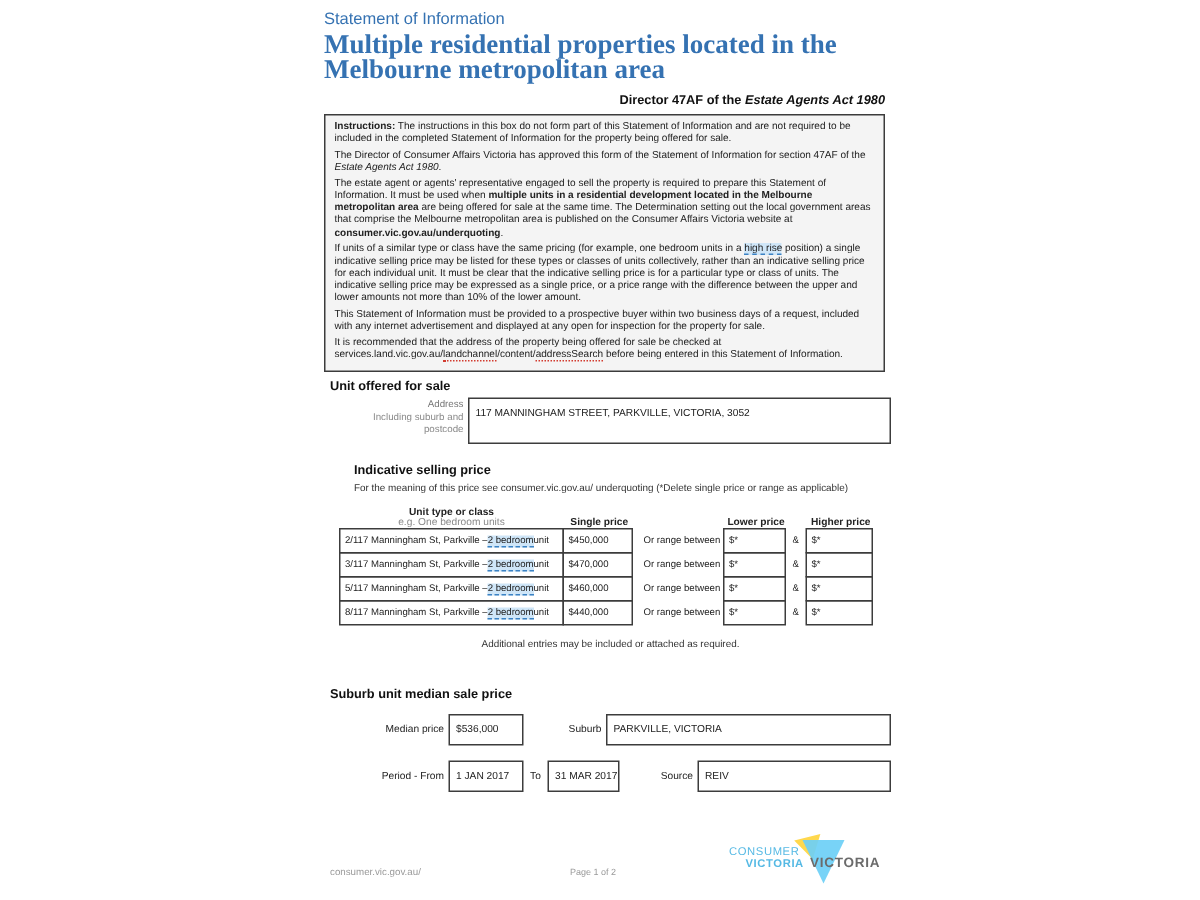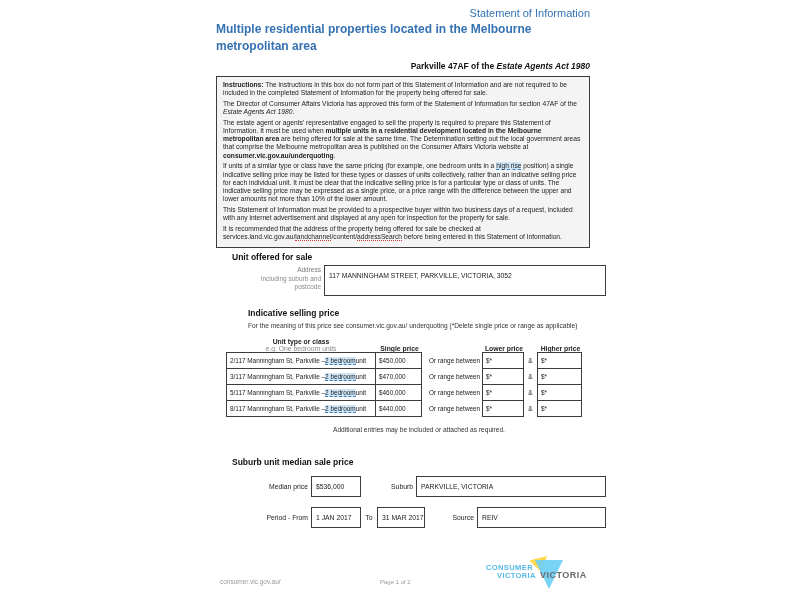--- a/index.html
+++ b/index.html
@@ -3,36 +3,36 @@
 <meta charset="utf-8">
 <style>
   * { margin:0; padding:0; box-sizing:border-box; }
   html,body { background:#ffffff; }
   .canvas {
     position:relative; width:800px; height:600px; background:#ffffff;
     font-family:"Liberation Sans", sans-serif; color:#222; overflow:hidden;
   }
   .content { position:absolute; left:216px; top:0; width:374px; }
 
-  .eyebrow { margin-top:7px; font-size:11px; color:#3572b2;text-align:right; }
-  .doc-title { margin-top:2px; font-size:12px; font-weight:bold; line-height:17px; color:#3572b2; width:374px; }
+  .eyebrow { margin-top:7px; font-size:11px; color:#3572b2; }
+  .doc-title { margin-top:2px; font-size:18px; font-weight:bold; line-height:17px; color:#3572b2; width:374px;font-family:Liberation Serif, serif; }
   .section-ref { margin-top:6px; text-align:right; font-size:8.5px; font-weight:bold; color:#111; }
   .section-ref .act { font-style:italic; }
 
   .instructions-box {
     margin-top:5px; border:1px solid #3c3c3c; background:#f4f4f4;
     padding:4px 6px 3px 6px; font-size:6.7px; line-height:8.2px; color:#222;
   }
   .instructions-box p { margin:0 0 2.5px 0; }
   .seg-bold { font-weight:bold; }
   .seg-italic { font-style:italic; }
   .seg-mark-blue { background:#cfe6f8; border-bottom:1px dashed #3b82c4; }
   .seg-mark-red { border-bottom:1px dotted #d23b2f; }
 
-  .abs { position:absolute; left:16px; width:374px; }
+  .abs { position:absolute; left:4px; width:374px; }
   .sec-heading { font-size:8.5px; font-weight:bold; color:#111; }
 
   
   .addr-row { display:flex; margin-top:3px; }
   .addr-label { width:92px; text-align:right; padding-right:3px; font-size:6.5px; line-height:8.5px; color:#8a8a8a; padding-top:1px; }
   .addr-label .l1 { color:#777; }
   .addr-box { flex:1; border:1px solid #3c3c3c; height:31px; font-size:6.8px; padding:6px 4px 0 4px; color:#222; }
 
   .note { margin-top:4px; font-size:6.6px; color:#333; }
 
@@ -73,34 +73,34 @@
 
   
   .footer-site { position:absolute; left:220px; top:578px; font-size:6.5px; color:#9a9a9a; }
   .footer-page { position:absolute; left:380px; top:579px; font-size:6px; color:#9a9a9a; }
 
   
   .logo { position:absolute; left:480px; top:556px; width:110px; height:38px; }
   .tri { position:absolute; width:0; height:0; }
   .tri-yellow { left:51px; top:2px; border-left:9px solid transparent; border-right:9px solid transparent; border-top:15px solid #ffd84d; transform:rotate(-14deg); }
   .tri-cyan { left:55px; top:4px; border-left:14px solid transparent; border-right:14px solid transparent; border-top:29px solid #6dcff6; opacity:0.92; }
-  .logo-consumer { position:absolute; left:6px; top:7px; font-size:7.5px; font-weight:bold; letter-spacing:0.4px; color:#55b9e4; }
+  .logo-consumer { position:absolute; left:6px; top:7px; font-size:7.5px; font-weight:normal; letter-spacing:0.4px; color:#55b9e4; }
   .logo-affairs { position:absolute; left:17px; top:15px; font-size:7.5px; font-weight:bold; letter-spacing:0.4px; color:#55b9e4; }
   .logo-victoria { position:absolute; left:60px; top:14px; font-size:9px; font-weight:bold; letter-spacing:0.5px; color:#6b6b6b; }
 </style>
 </head>
 <body>
 
 <div class="canvas">
   <div class="content">
 
     <div class="eyebrow">Statement of Information</div>
     <div class="doc-title">Multiple residential properties located in the Melbourne metropolitan area</div>
     <div class="section-ref">
-      <span>Parkville 47AF of the </span><span class="act">Estate Agents Act 1980</span>
+      <span>Director 47AF of the </span><span class="act">Estate Agents Act 1980</span>
     </div>
 
     <div class="instructions-box">
         <p><span class="seg-bold">Instructions:</span><span> The instructions in this box do not form part of this Statement of Information and are not required to be included in the completed Statement of Information for the property being offered for sale.</span></p>
         <p><span>The Director of Consumer Affairs Victoria has approved this form of the Statement of Information for section 47AF of the </span><span class="seg-italic">Estate Agents Act 1980</span><span>.</span></p>
         <p><span>The estate agent or agents' representative engaged to sell the property is required to prepare this Statement of Information. It must be used when </span><span class="seg-bold">multiple units in a residential development located in the Melbourne metropolitan area</span><span> are being offered for sale at the same time. The Determination setting out the local government areas that comprise the Melbourne metropolitan area is published on the Consumer Affairs Victoria website at </span><span class="seg-bold">consumer.vic.gov.au/underquoting</span><span>.</span></p>
         <p><span>If units of a similar type or class have the same pricing (for example, one bedroom units in a </span><span class="seg-mark-blue">high rise</span><span> position) a single indicative selling price may be listed for these types or classes of units collectively, rather than an indicative selling price for each individual unit. It must be clear that the indicative selling price is for a particular type or class of units. The indicative selling price may be expressed as a single price, or a price range with the difference between the upper and lower amounts not more than 10% of the lower amount.</span></p>
         <p><span>This Statement of Information must be provided to a prospective buyer within two business days of a request, included with any internet advertisement and displayed at any open for inspection for the property for sale.</span></p>
         <p><span>It is recommended that the address of the property being offered for sale be checked at services.land.vic.gov.au/</span><span class="seg-mark-red">landchannel</span><span>/content/</span><span class="seg-mark-red">addressSearch</span><span> before being entered in this Statement of Information.</span></p>
       </div>

